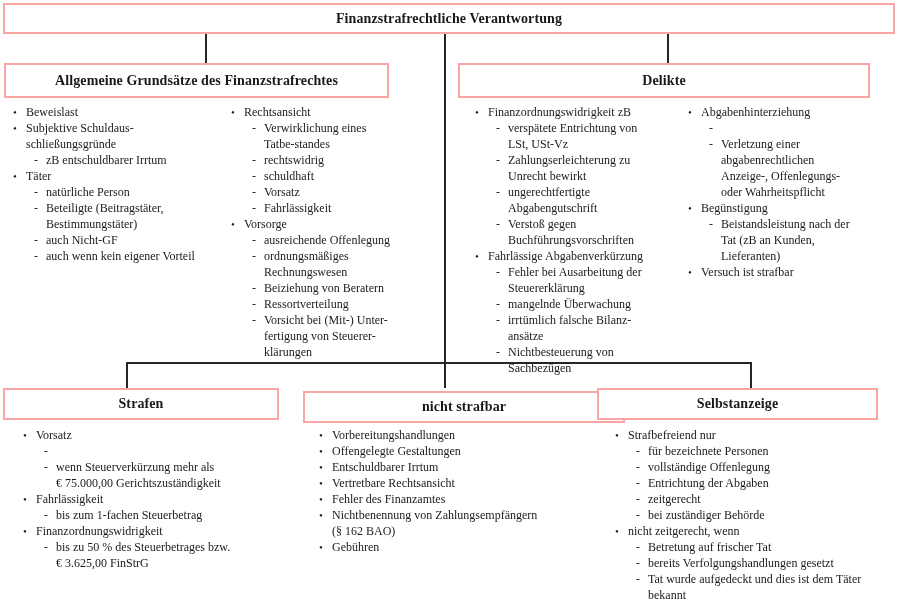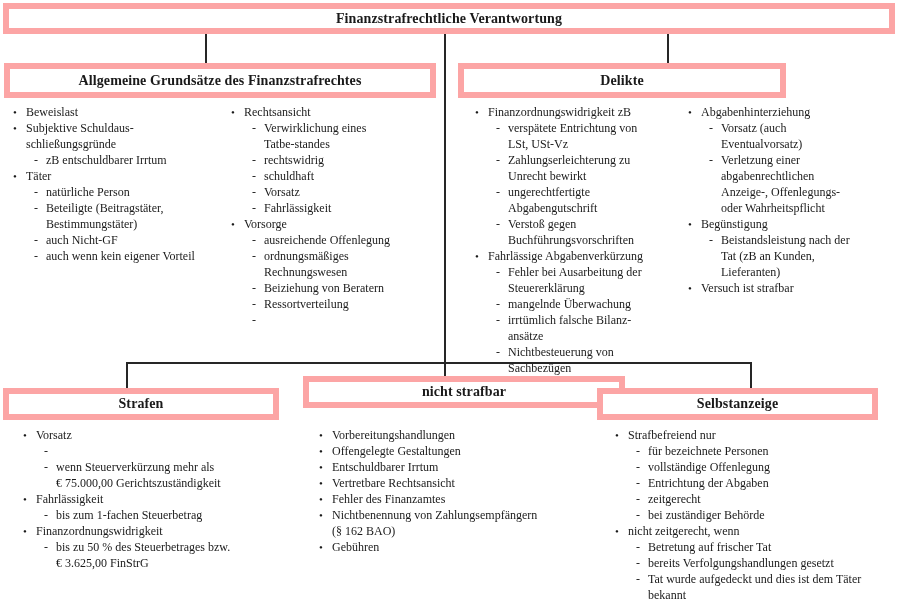--- a/index.html
+++ b/index.html
@@ -1,21 +1,21 @@
 <!DOCTYPE html>
 <html><head>
 <meta charset="utf-8">
 <style>
   html,body{margin:0;padding:0;background:#ffffff;}
   .canvas{
     position:relative;width:898px;height:600px;background:#ffffff;
     font-family:"Liberation Serif","DejaVu Serif",serif;color:#1a1a1a;overflow:hidden;
   }
   .box{
-    position:absolute;box-sizing:border-box;border:6px solid #fca5a5;background:#fff;
+    position:absolute;box-sizing:border-box;border:2px solid #fca5a5;background:#fff;
     display:flex;align-items:center;justify-content:center;
   }
   .box .title{font-weight:bold;font-size:14px;letter-spacing:0.1px;white-space:nowrap;}
   .line{position:absolute;background:#262626;}
   .vline{width:1.5px;}
   .hline{height:1.5px;}
   .col{position:absolute;font-size:12px;line-height:16px;}
   .list-item{display:flex;}
   .list-subitem{display:flex;padding-left:26px;}
   .list-item>.marker{flex:none;width:18px;padding-left:5px;box-sizing:border-box;font-size:11px;}
@@ -28,21 +28,21 @@
 <div class="canvas">
 
   <div class="box" style="left:3px;top:3px;width:892px;height:31px;">
     <span class="title">Finanzstrafrechtliche Verantwortung</span>
   </div>
 
   <div class="line vline" style="left:205px;top:34px;height:30px;"></div>
   <div class="line vline" style="left:444px;top:34px;height:354px;"></div>
   <div class="line vline" style="left:667px;top:34px;height:30px;"></div>
 
-  <div class="box" style="left:4px;top:63px;width:432px;height:35px;">
+  <div class="box" style="left:4px;top:63px;width:385px;height:35px;">
     <span class="title">Allgemeine Grundsätze des Finanzstrafrechtes</span>
   </div>
   <div class="col" style="left:8px;top:104px;width:215px;">
       <div class="list-item">
         <span class="marker">•</span>
         <span class="txt">Beweislast</span>
       </div>
       <div class="list-item">
         <span class="marker">•</span>
         <span class="txt">Subjektive Schuldaus-
@@ -116,24 +116,27 @@
       <div class="list-subitem">
         <span class="marker">-</span>
         <span class="txt">Beiziehung von Beratern</span>
       </div>
       <div class="list-subitem">
         <span class="marker">-</span>
         <span class="txt">Ressortverteilung</span>
       </div>
       <div class="list-subitem">
         <span class="marker">-</span>
-      </div>
-    </div>
-
-  <div class="box" style="left:458px;top:63px;width:328px;height:35px;">
+        <span class="txt">Vorsicht bei (Mit-) Unter-
+fertigung von Steuerer-
+klärungen</span>
+      </div>
+    </div>
+
+  <div class="box" style="left:458px;top:63px;width:412px;height:35px;">
     <span class="title">Delikte</span>
   </div>
   <div class="col" style="left:470px;top:104px;width:213px;">
       <div class="list-item">
         <span class="marker">•</span>
         <span class="txt">Finanzordnungswidrigkeit zB</span>
       </div>
       <div class="list-subitem">
         <span class="marker">-</span>
         <span class="txt">verspätete Entrichtung von
@@ -178,22 +181,20 @@
 Sachbezügen</span>
       </div>
     </div>
   <div class="col" style="left:683px;top:104px;width:213px;">
       <div class="list-item">
         <span class="marker">•</span>
         <span class="txt">Abgabenhinterziehung</span>
       </div>
       <div class="list-subitem">
         <span class="marker">-</span>
-        <span class="txt">Vorsatz (auch
-Eventualvorsatz)</span>
       </div>
       <div class="list-subitem">
         <span class="marker">-</span>
         <span class="txt">Verletzung einer
 abgabenrechtlichen
 Anzeige-, Offenlegungs-
 oder Wahrheitspflicht</span>
       </div>
       <div class="list-item">
         <span class="marker">•</span>
@@ -211,21 +212,21 @@
       </div>
     </div>
 
   <div class="line hline" style="left:126px;top:362px;width:625px;"></div>
   <div class="line vline" style="left:126px;top:362px;height:26px;"></div>
   <div class="line vline" style="left:750px;top:362px;height:26px;"></div>
 
   <div class="box" style="left:3px;top:388px;width:276px;height:32px;">
     <span class="title">Strafen</span>
   </div>
-  <div class="box" style="left:303px;top:376px;width:322px;height:32px;">
+  <div class="box" style="left:303px;top:391px;width:322px;height:32px;">
     <span class="title">nicht strafbar</span>
   </div>
   <div class="box" style="left:597px;top:388px;width:281px;height:32px;">
     <span class="title">Selbstanzeige</span>
   </div>
 
   <div class="col" style="left:18px;top:427px;width:280px;">
       <div class="list-item">
         <span class="marker">•</span>
         <span class="txt">Vorsatz</span>

